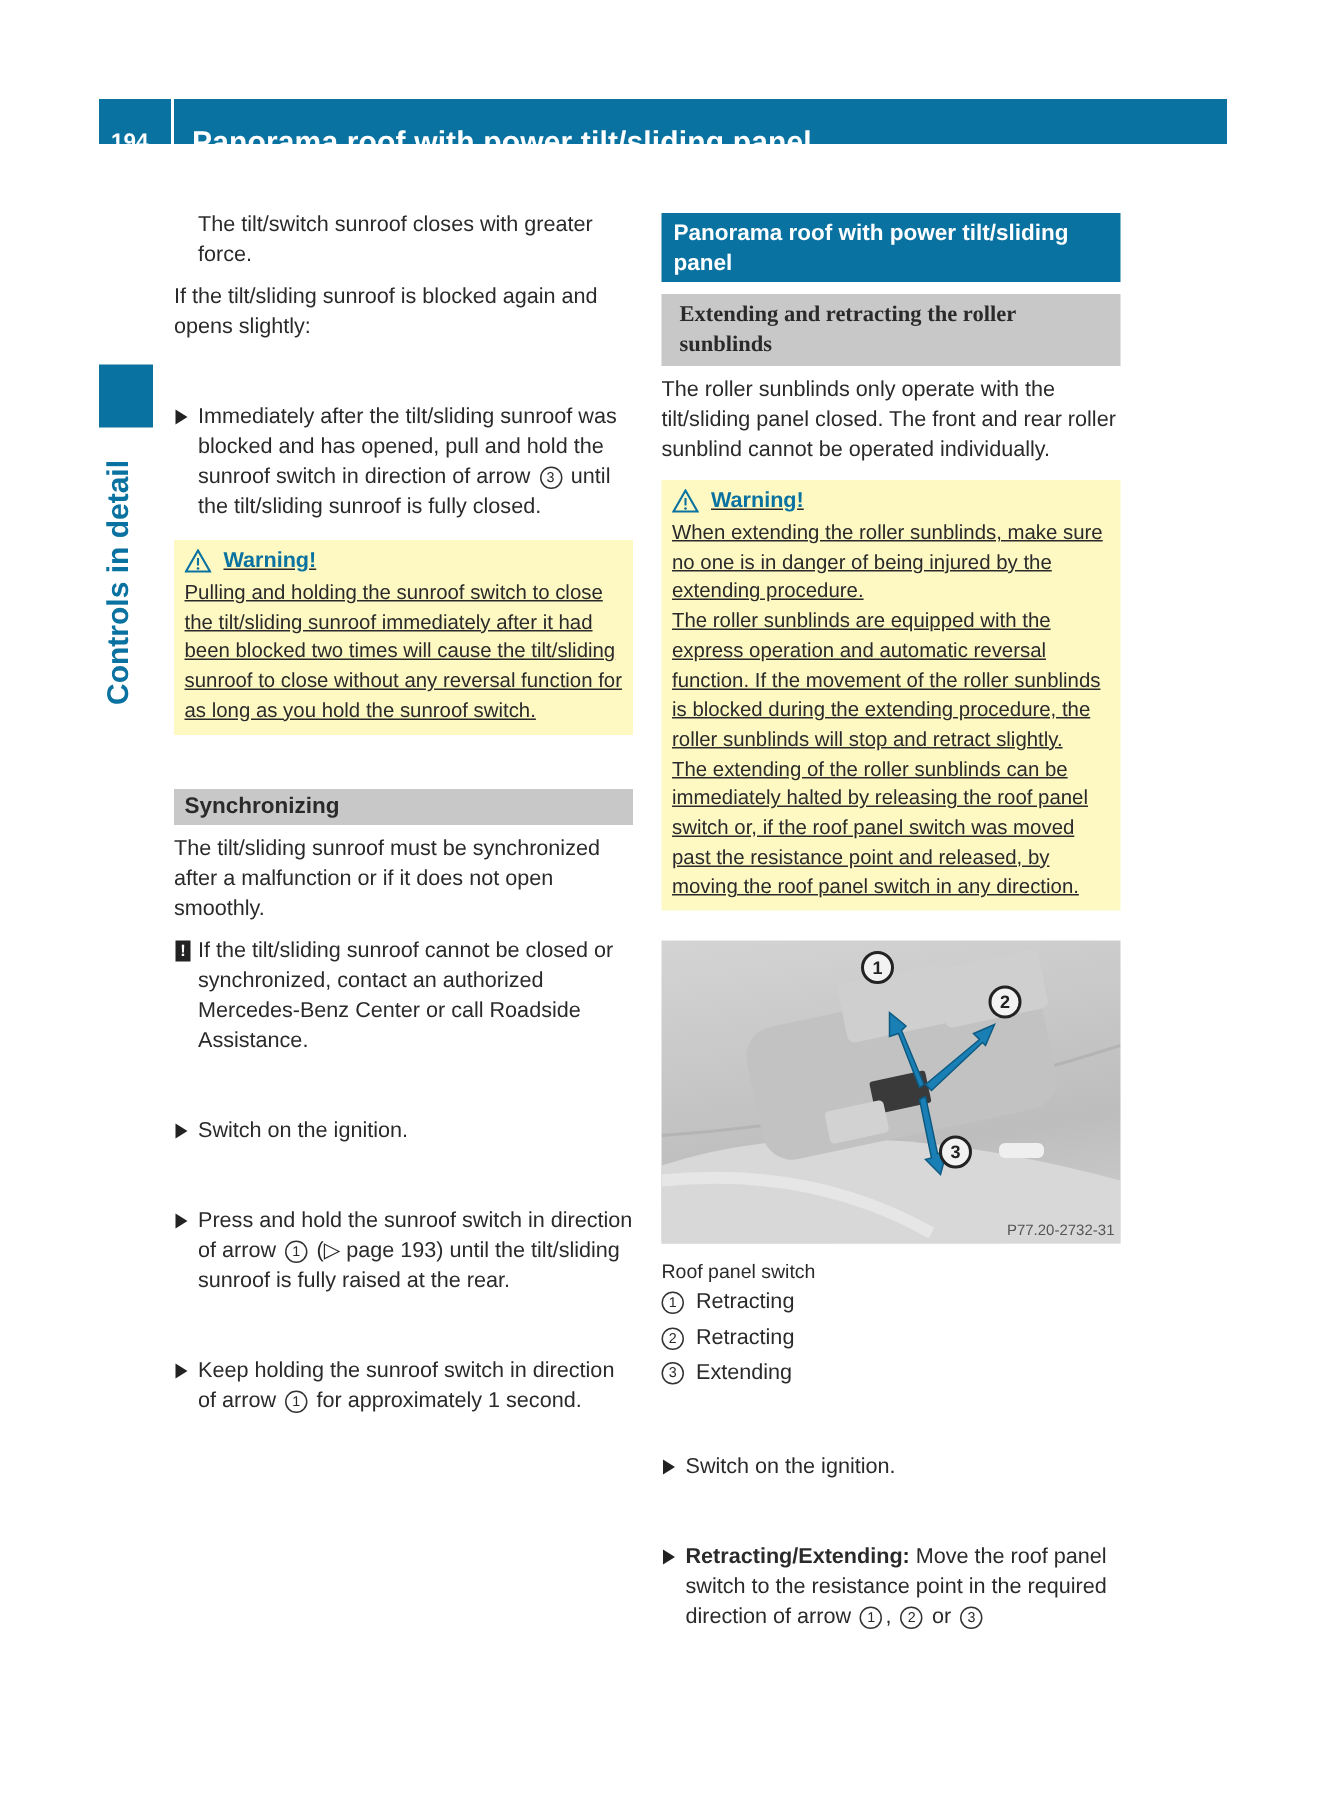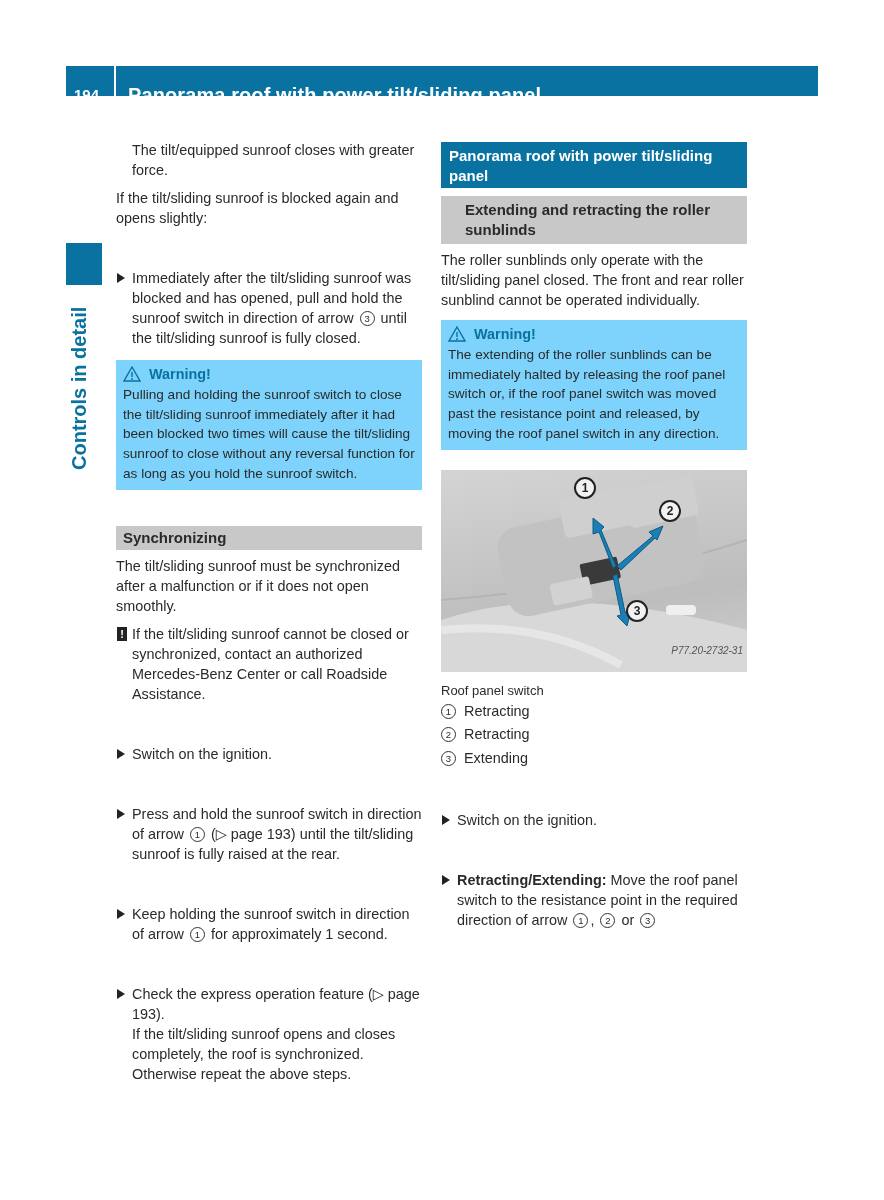--- a/index.html
+++ b/index.html
@@ -20,51 +20,51 @@
   p, li { font-size: 14.4px; line-height: 20px; }
   .indent { padding-left: 16px; }
   .para { margin-bottom: 8px; }
 
   .bullets { list-style: none; }
   .bullets li { position: relative; padding-left: 16px; margin-bottom: 4px; margin-top: 40px; }
   .bullets li .tri { position: absolute; left: 1px; top: 5px; width: 0; height: 0; border-top: 5px solid transparent; border-bottom: 5px solid transparent; border-left: 8px solid #222; }
 
   .circ { display: inline-block; width: 15px; height: 15px; border: 1.2px solid #333; border-radius: 50%; font-size: 9.5px; line-height: 13px; text-align: center; vertical-align: 1px; margin: 0 2px; }
 
-  .warn { background: #7dd3fc; padding: 6px 7px 6px 7px; margin: 10px 0 0 0; }
+  .warn { background: #fef9c3; padding: 6px 7px 6px 7px; margin: 10px 0 0 0; text-decoration: underline; }
   .warn-head { display: flex; align-items: center; color: #0a72a0; font-weight: bold; font-size: 14.4px; margin-bottom: 3px; }
   .warn-head svg { margin-right: 8px; }
   .warn p { font-size: 13.6px; line-height: 19.7px; }
 
   .sec-head { background: #c8c8c8; font-weight: bold; font-size: 15px; line-height: 20px; padding: 2px 7px; }
   .sec-head-blue { background: #0a72a0; color: #fff; font-weight: bold; font-size: 15px; line-height: 20px; padding: 4px 8px 2px 8px; }
 
   .note { position: relative; padding-left: 16px; }
   .note .bang { position: absolute; left: 1px; top: 3px; width: 10px; height: 14px; background: #222; color: #fff; font-size: 11px; font-weight: bold; line-height: 14px; text-align: center; }
 
   .figure { position: relative; width: 306px; height: 202px; background: linear-gradient(170deg, #d4d4d4 0%, #c6c6c6 40%, #bdbdbd 65%, #cfcfcf 100%); overflow: hidden; }
-  .fig-code { position: absolute; right: 4px; bottom: 16px; font-size: 10px; color: #555; font-style: italic; }
+  .fig-code { position: absolute; right: 4px; bottom: 3px; font-size: 10px; color: #555; }
   .fig-num { position: absolute; width: 22px; height: 22px; border-radius: 50%; border: 2px solid #222; background: #f2f2f2; font-size: 12px; font-weight: bold; line-height: 18px; text-align: center; color: #222; }
 
   .caption { font-size: 13px; line-height: 18px; margin-top: 10px; }
   .legend li { list-style: none; font-size: 14.4px; line-height: 23.5px; }
 </style>
 </head>
 <body>
 
 <div class="header-bar">
   <div class="header-page">194</div>
   <div class="header-title">Panorama roof with power tilt/sliding panel</div>
 </div>
 
 <div class="side-tab"></div>
 <div class="side-label">Controls in detail</div>
 
 <div class="col col-left">
-  <p class="indent para">The tilt/equipped sunroof closes with greater force.</p>
+  <p class="indent para">The tilt/switch sunroof closes with greater force.</p>
   <p class="para">If the tilt/sliding sunroof is blocked again and opens slightly:</p>
 
   <ul class="bullets">
     <li>
       <span class="tri"></span>
       <span>Immediately after the tilt/sliding sunroof was blocked and has opened, pull and hold the sunroof switch in direction of arrow</span>
       <span class="circ">3</span>
       <span>until the tilt/sliding sunroof is fully closed.</span><br>
     </li>
   </ul>
@@ -99,42 +99,39 @@
       <span>Press and hold the sunroof switch in direction of arrow</span>
       <span class="circ">1</span>
       <span>(▷ page 193) until the tilt/sliding sunroof is fully raised at the rear.</span>
     </li>
     <li>
       <span class="tri"></span>
       <span>Keep holding the sunroof switch in direction of arrow</span>
       <span class="circ">1</span>
       <span>for approximately 1 second.</span>
     </li>
-    <li>
-      <span class="tri"></span>
-      <span>Check the express operation feature (▷ page 193).</span><br>
-      <span>If the tilt/sliding sunroof opens and closes completely, the roof is synchronized. Otherwise repeat the above steps.</span>
-    </li>
   </ul>
 </div>
 
 <div class="col col-right" style="top:142px;">
   <div class="sec-head-blue">Panorama roof with power tilt/sliding panel</div>
-  <div class="sec-head" style="margin-top:8px; padding:4px 24px;">Extending and retracting the roller sunblinds</div>
+  <div class="sec-head" style="margin-top:8px; padding:4px 12px;font-family:Liberation Serif, serif;">Extending and retracting the roller sunblinds</div>
   <p style="margin-top:6px;">The roller sunblinds only operate with the tilt/sliding panel closed. The front and rear roller sunblind cannot be operated individually.</p>
 
   <div class="warn" style="margin-top:10px;">
     <div class="warn-head">
       <svg width="18" height="16" viewBox="0 0 18 16">
           <path d="M9 1 L17 15 L1 15 Z" fill="none" stroke="#0a72a0" stroke-width="1.4"></path>
           <line x1="9" y1="6" x2="9" y2="11" stroke="#0a72a0" stroke-width="1.4"></line>
           <circle cx="9" cy="13" r="0.9" fill="#0a72a0"></circle>
         </svg>
       <span>Warning!</span>
     </div>
+    <p>When extending the roller sunblinds, make sure no one is in danger of being injured by the extending procedure.</p>
+    <p>The roller sunblinds are equipped with the express operation and automatic reversal function. If the movement of the roller sunblinds is blocked during the extending procedure, the roller sunblinds will stop and retract slightly.</p>
     <p>The extending of the roller sunblinds can be immediately halted by releasing the roof panel switch or, if the roof panel switch was moved past the resistance point and released, by moving the roof panel switch in any direction.</p>
   </div>
 
   <div class="figure" style="margin-top:20px;">
     <svg width="306" height="202" viewBox="0 0 306 202" style="position:absolute;left:0;top:0;">
       <path d="M0 150 Q120 110 306 160 L306 202 L0 202 Z" fill="#d8d8d8"></path>
       <path d="M0 130 Q150 120 306 70" stroke="#b4b4b4" stroke-width="2" fill="none"></path>
       <rect x="60" y="40" width="200" height="90" rx="20" fill="#c2c2c2" transform="rotate(-12 160 85)"></rect>
       <rect x="120" y="22" width="70" height="40" rx="5" fill="#cfcfcf" transform="rotate(-12 155 42)"></rect>
       <rect x="185" y="12" width="70" height="40" rx="5" fill="#cfcfcf" transform="rotate(-12 220 32)"></rect>

